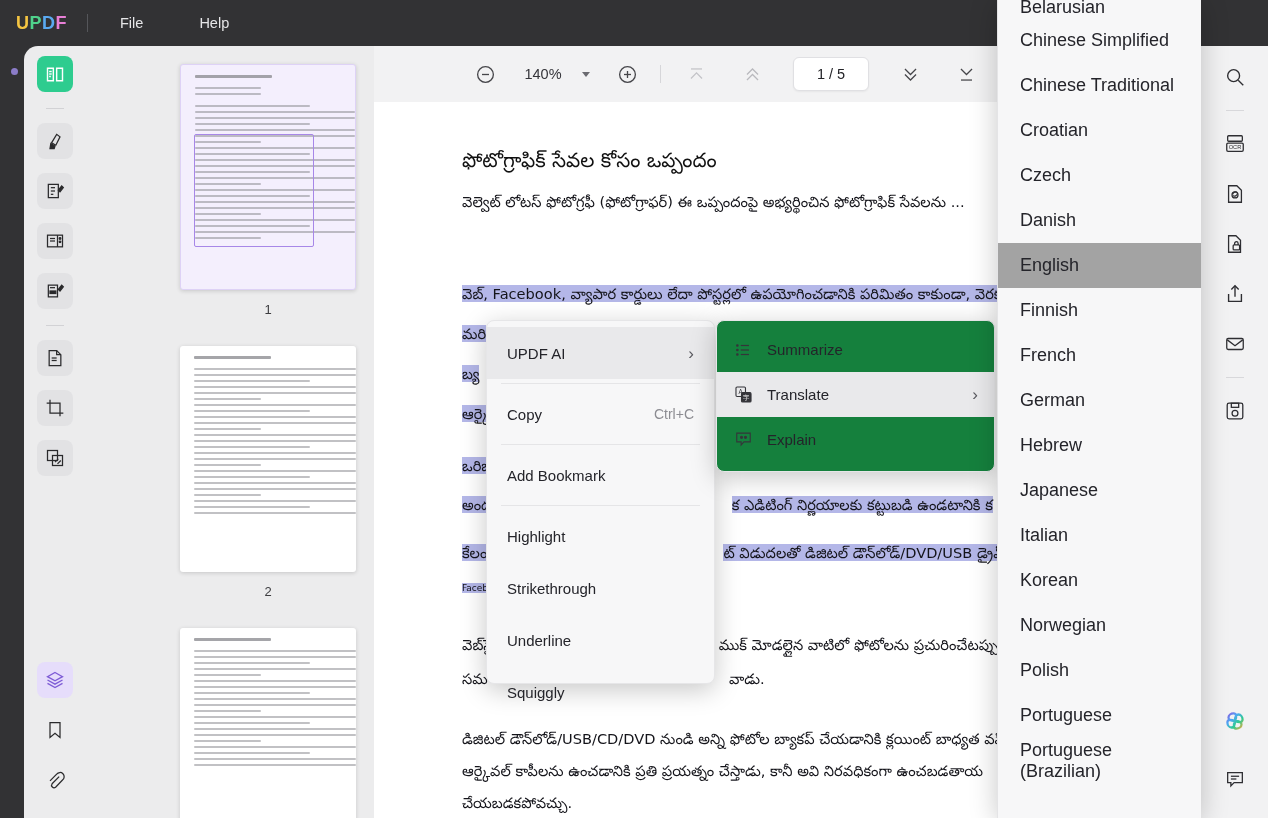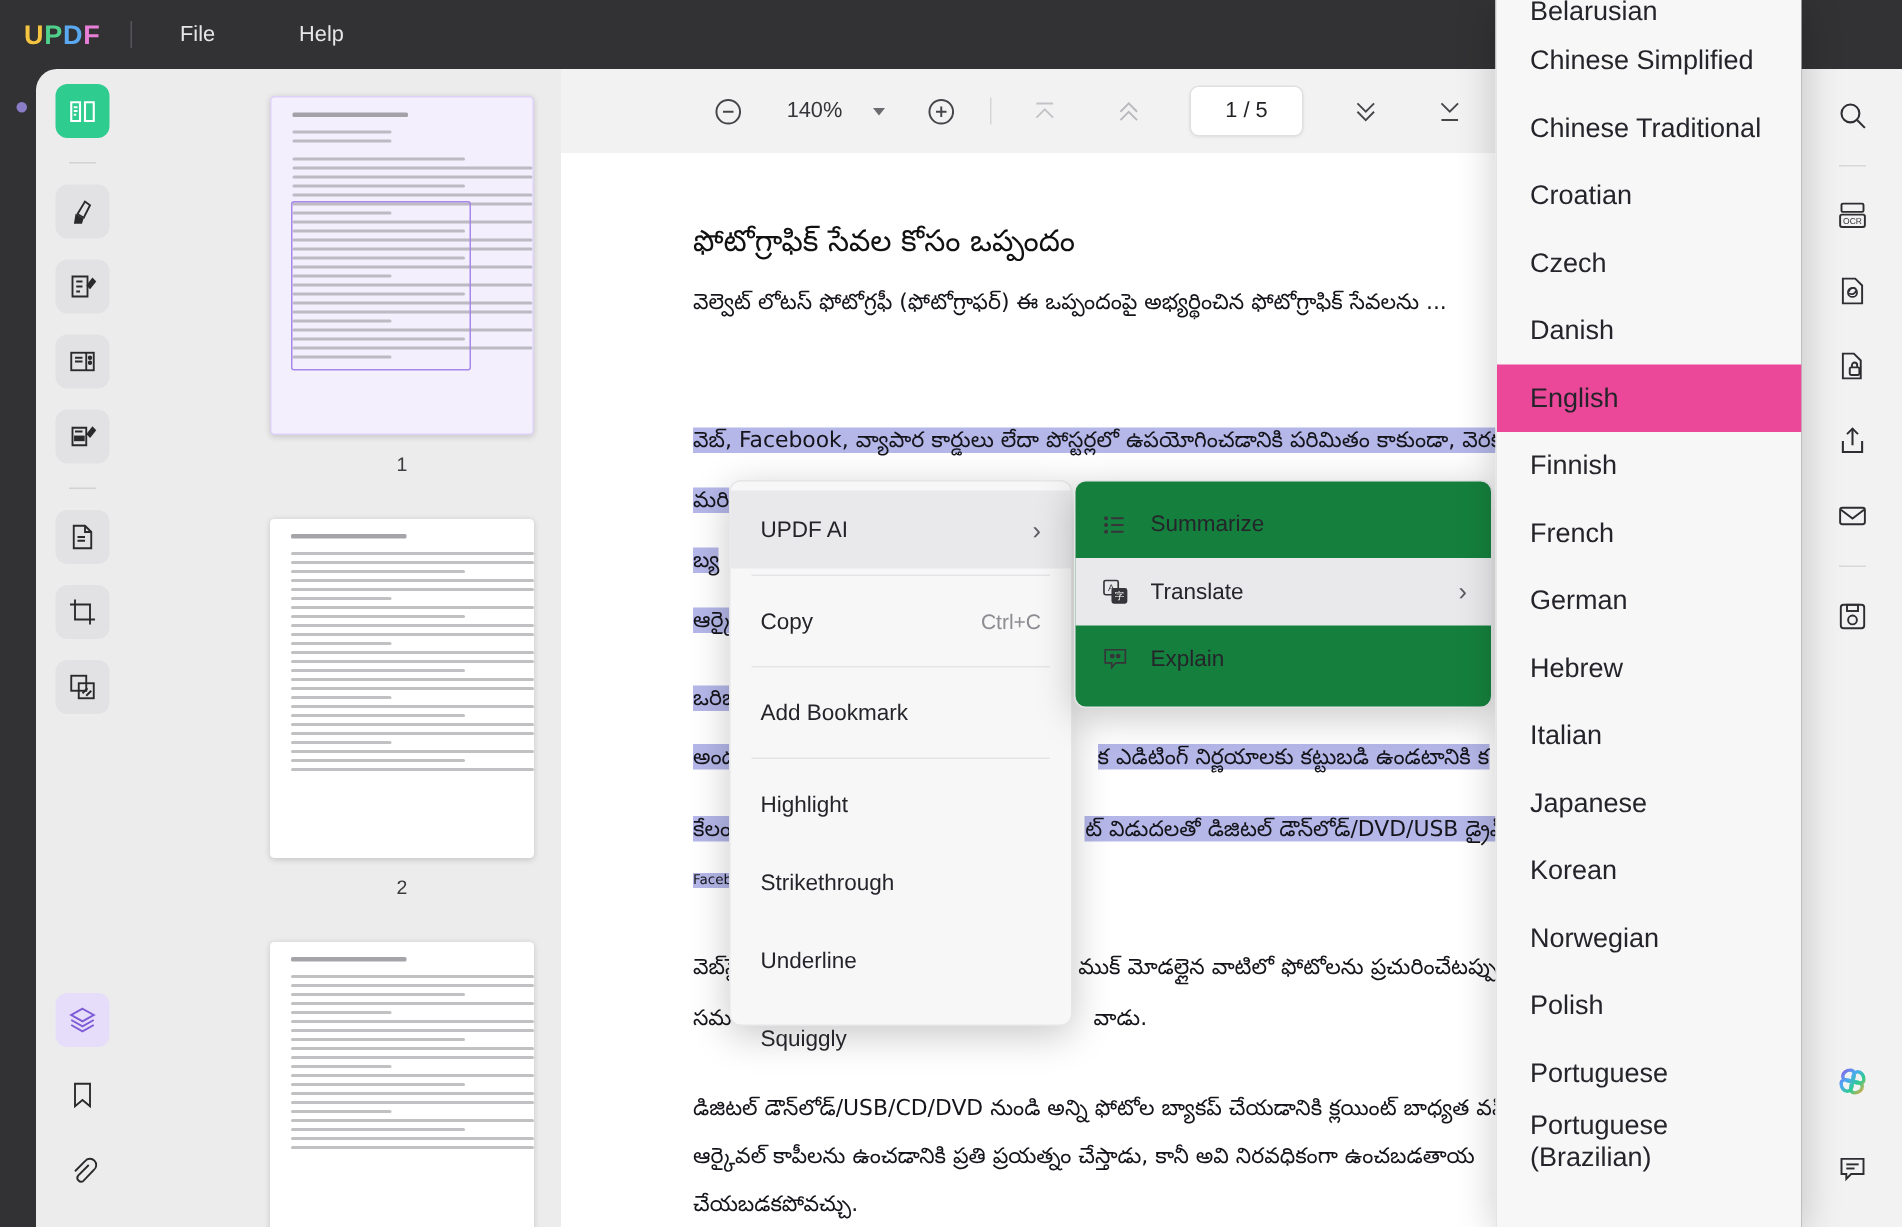--- a/index.html
+++ b/index.html
@@ -131,21 +131,21 @@
              justify-content: center; color: #35353a; }
 
   
   .langmenu {
     position: absolute; left: 997px; top: 0; width: 204px; height: 818px;
     background: #f7f7f8; box-shadow: 0 4px 26px rgba(0,0,0,.22);
     z-index: 62; overflow: hidden; border-left: 1px solid #e4e4e6;
   }
   .langitem { height: 45px; display: flex; align-items: center; padding: 0 22px;
               font-size: 18px; color: #24242a; }
-  .langitem.hl { background: #ec4899; }
+  .langitem.hl { background: #a3a3a3; }
   .langitem.clip-top { height: 18px; align-items: flex-end; overflow: hidden; color:#24242a; }
 
   
   .rightrail { position: absolute; left: 1201px; top: 46px; width: 67px; height: 772px;
                background: #f2f2f3; z-index: 20; display: flex; flex-direction: column;
                align-items: center; padding-top: 14px; }
   .rrbtn { width: 34px; height: 34px; display: flex; align-items: center;
            justify-content: center; margin-bottom: 16px; color: #2e2e32; border-radius: 6px; }
   .rr-div { width: 18px; height: 1px; background: #d8d8db; margin: 0 0 16px 0; }
   .rr-spacer { flex: 1; }
@@ -619,22 +619,22 @@
     <div class="langitem">Chinese Simplified</div>
     <div class="langitem">Chinese Traditional</div>
     <div class="langitem">Croatian</div>
     <div class="langitem">Czech</div>
     <div class="langitem">Danish</div>
     <div class="langitem hl">English</div>
     <div class="langitem">Finnish</div>
     <div class="langitem">French</div>
     <div class="langitem">German</div>
     <div class="langitem">Hebrew</div>
+    <div class="langitem">Japanese</div>
     <div class="langitem">Italian</div>
-    <div class="langitem">Japanese</div>
     <div class="langitem">Korean</div>
     <div class="langitem">Norwegian</div>
     <div class="langitem">Polish</div>
     <div class="langitem">Portuguese</div>
     <div class="langitem">Portuguese (Brazilian)</div>
   </div>
 
 </div>
 
 </body></html>

